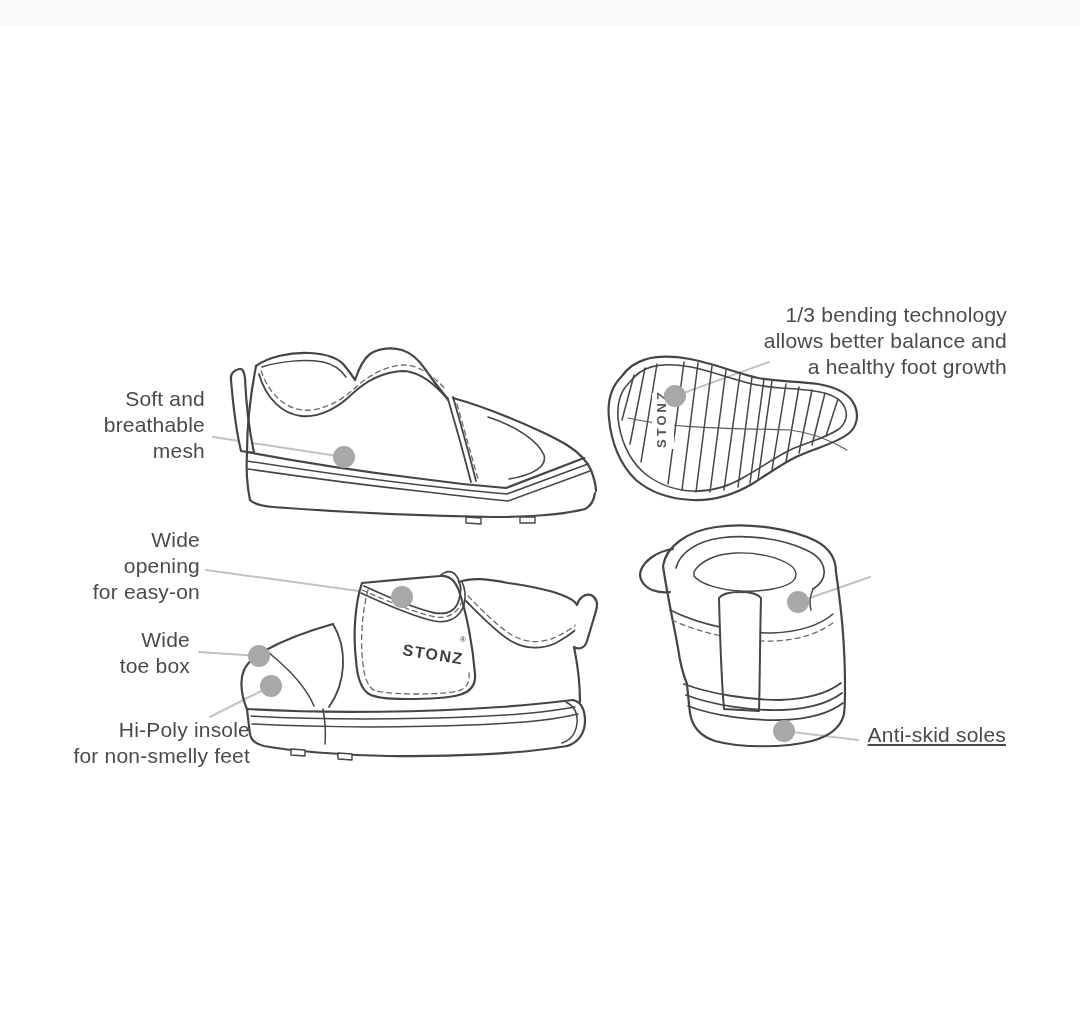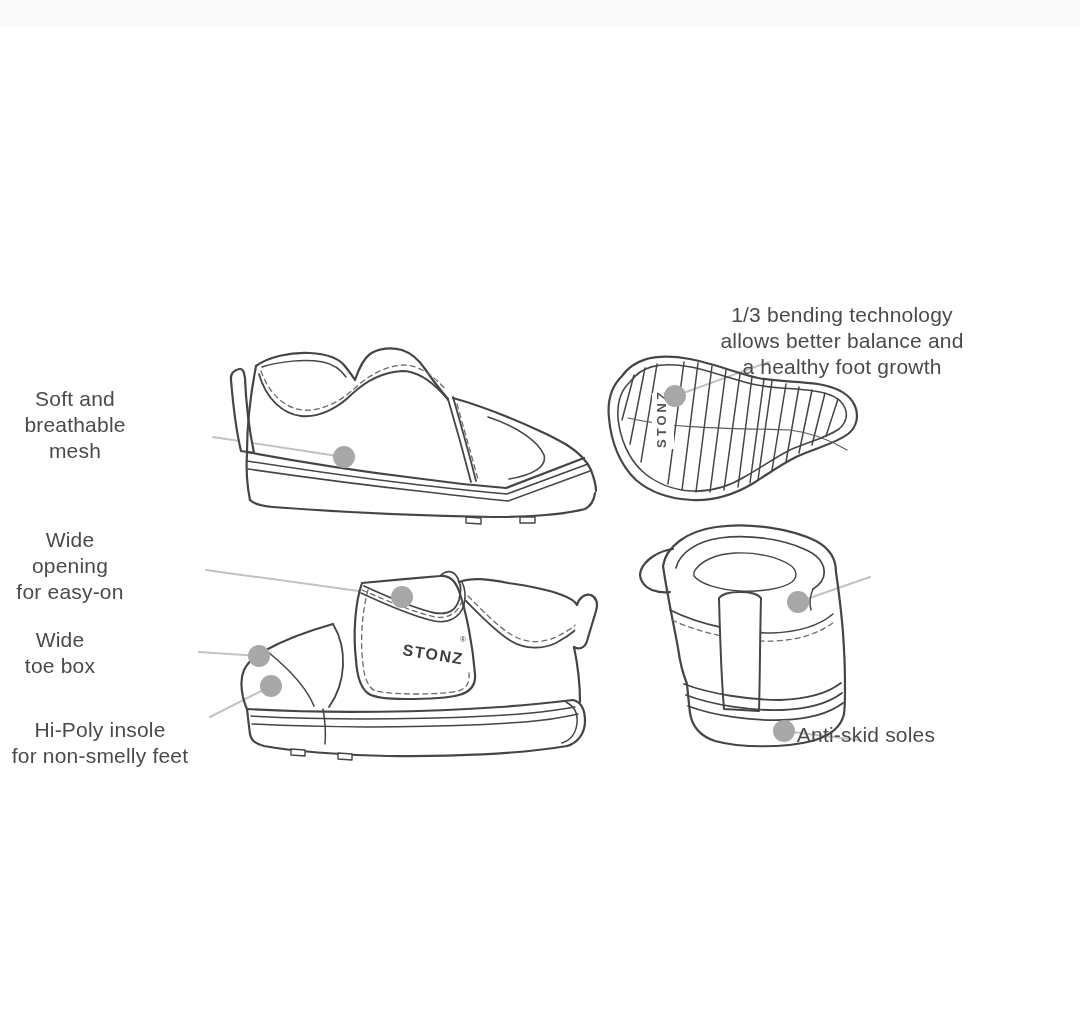--- a/index.html
+++ b/index.html
@@ -1,27 +1,27 @@
 <!DOCTYPE html>
 <html><head>
 <meta charset="utf-8">
 <style>
   html,body{margin:0;padding:0;background:#ffffff;}
   .stage{position:relative;width:1080px;height:1015px;background:#ffffff;overflow:hidden;
          font-family:"Liberation Sans", sans-serif;}
   .art{position:absolute;left:0;top:0;}
-  .label{position:absolute;white-space:pre-line;text-align:center;
+  .label{position:absolute;white-space:pre-line;text-align:right;
          font-size:21px;line-height:26px;color:#4a4a4a;letter-spacing:.2px;}
   .lbl-mesh    {right:875px;top:386px;width:260px;}
   .lbl-bending {right:73px; top:302px;width:330px;}
   .lbl-opening {right:880px;top:527px;width:260px;}
   .lbl-toebox  {right:890px;top:627px;width:260px;}
   .lbl-insole  {right:830px;top:717px;width:300px;}
   .lbl-heel    {right:74px; top:541px;width:280px;}
-  .lbl-antiskid{right:74px; top:722px;width:280px;}
+  .lbl-antiskid{right:74px; top:722px;width:280px;text-decoration:underline;}
   svg *{vector-effect:none;}
 </style>
 </head>
 <body>
 
 <div class="stage">
 
   <svg class="art" width="1080" height="1015" viewBox="0 0 1080 1015">
 
     <rect x="0" y="0" width="1080" height="26" fill="#fafafb"></rect>

